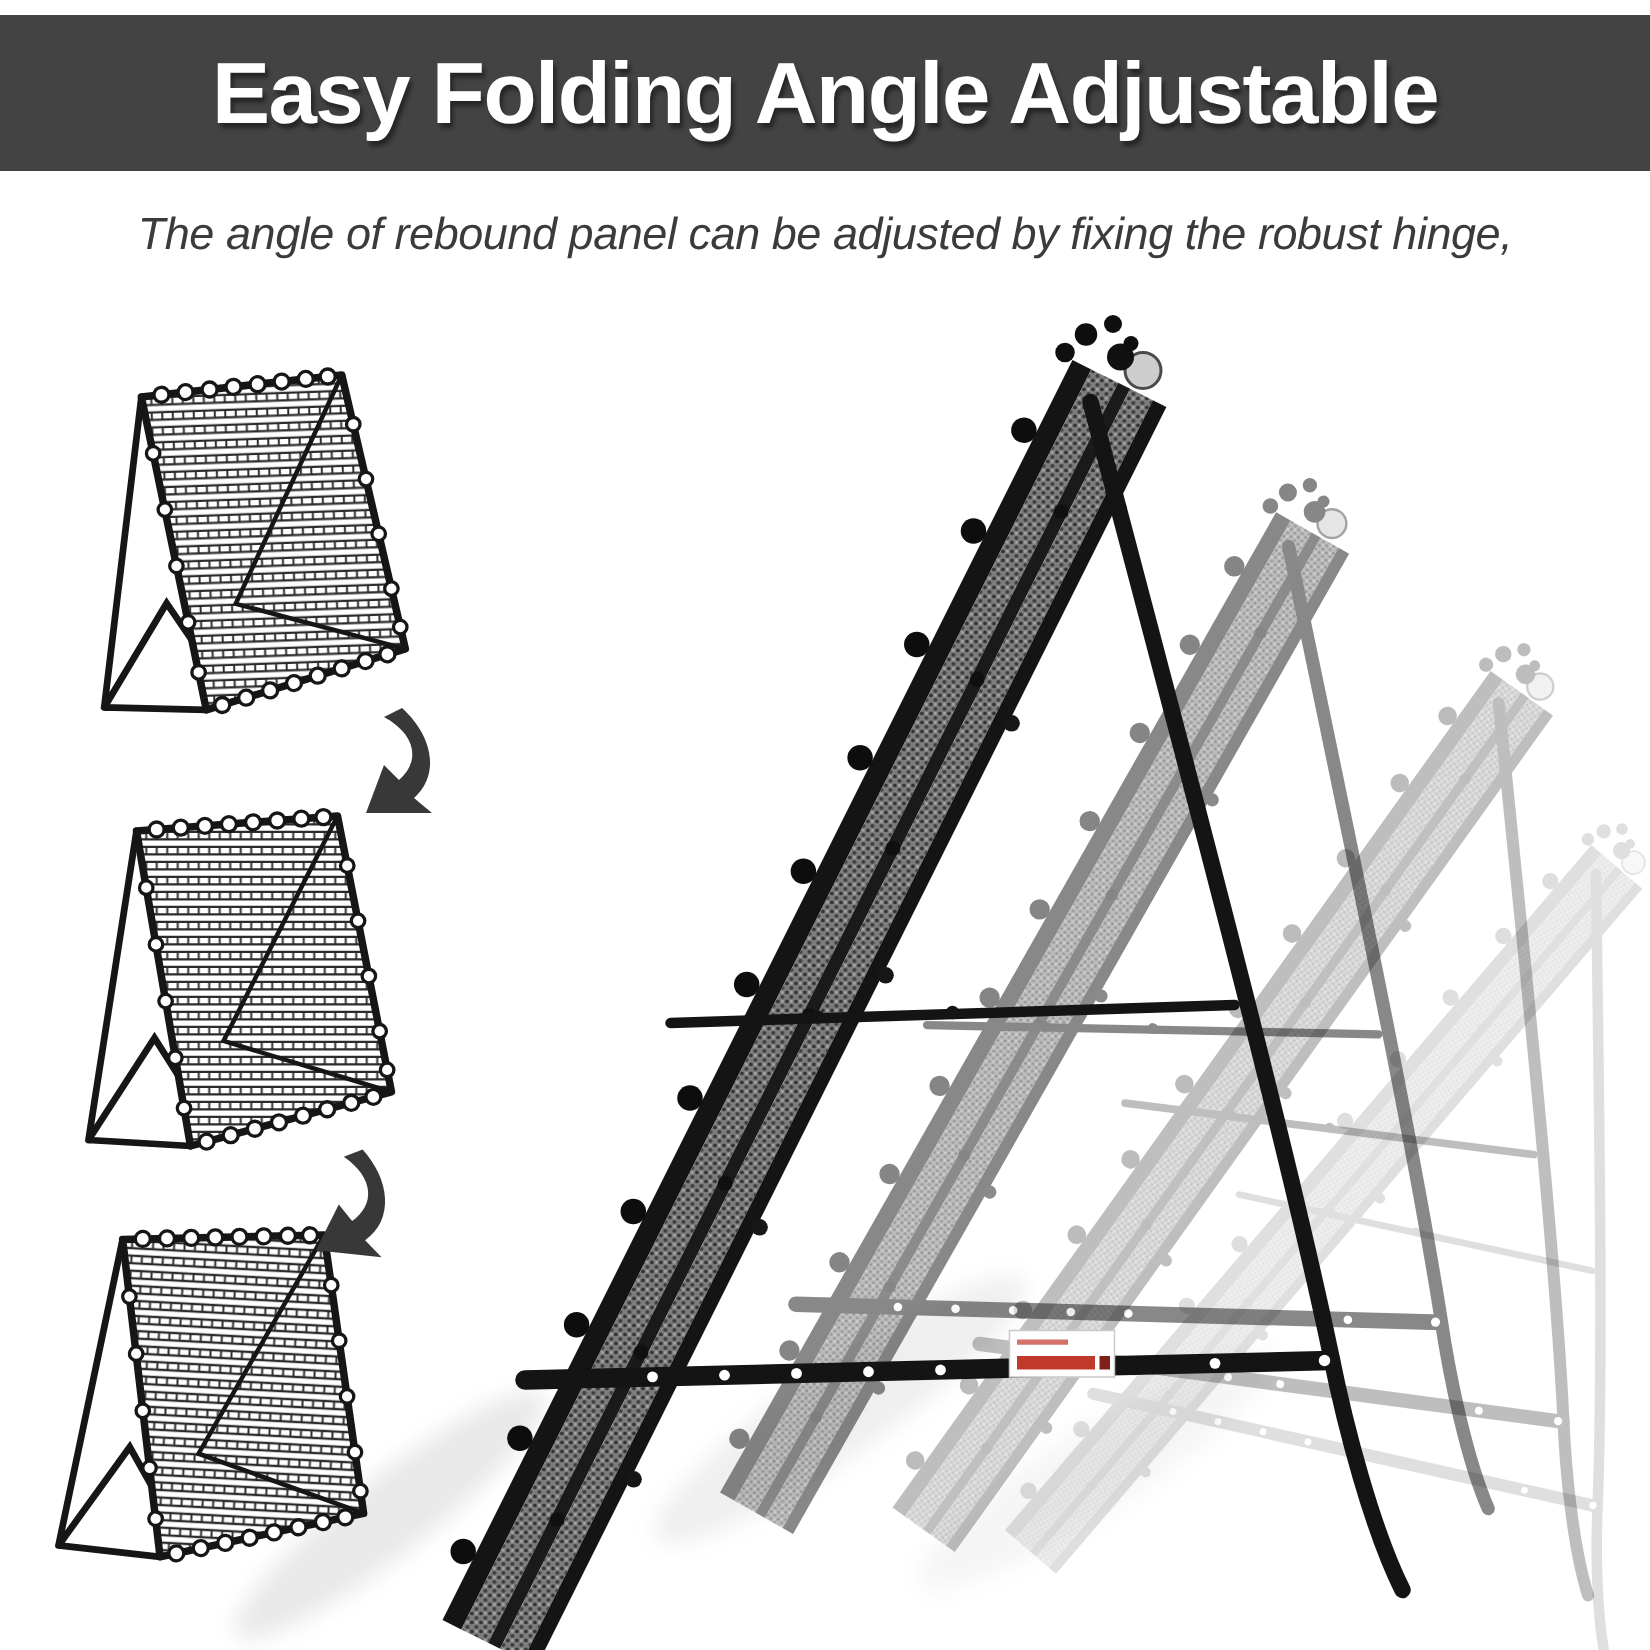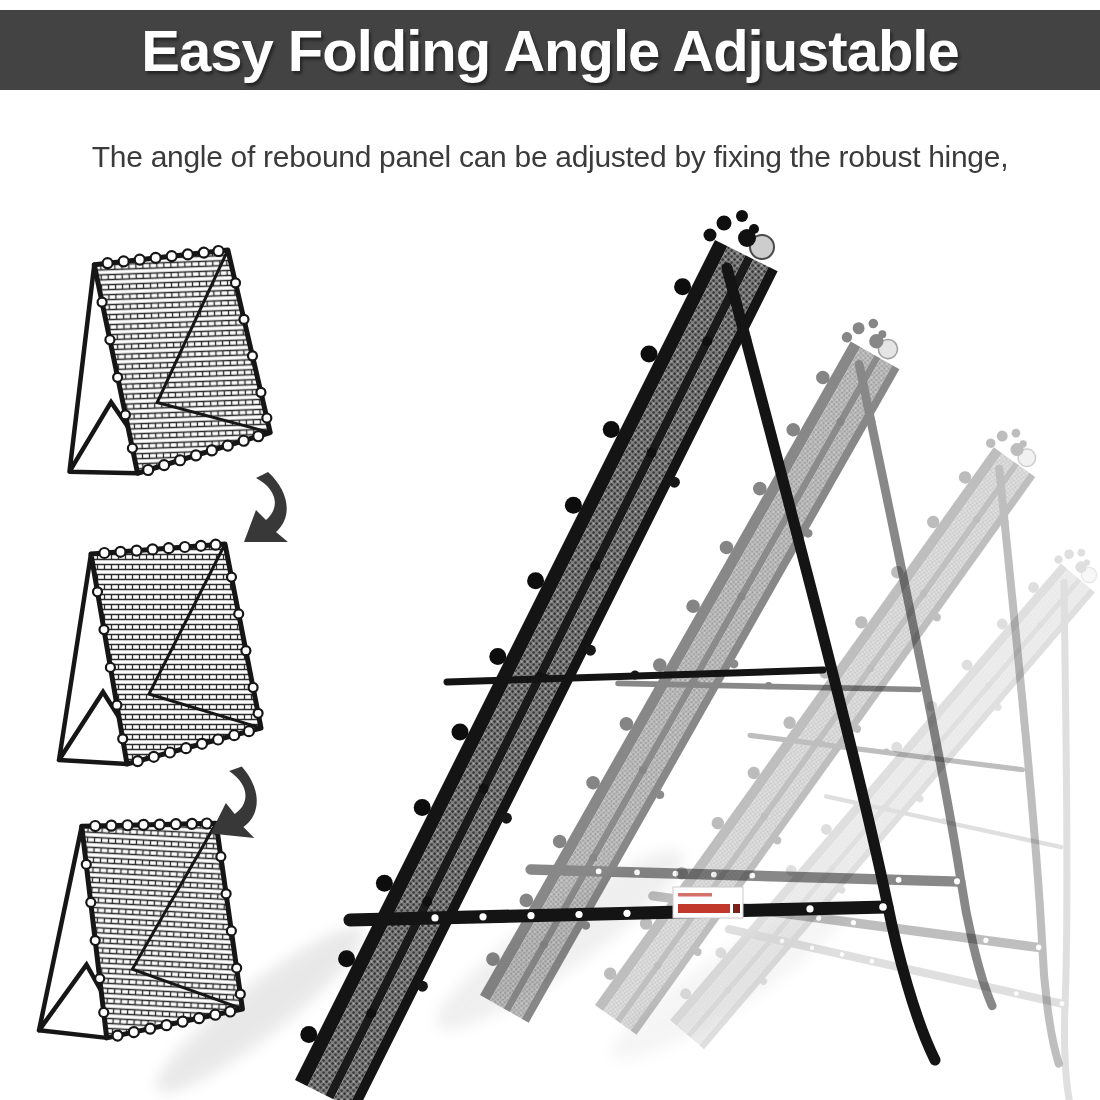--- a/index.html
+++ b/index.html
@@ -3,34 +3,34 @@
 <meta charset="utf-8">
 <style>
   html,body{margin:0;padding:0;}
   body{
     width:1100px;height:1100px;
     background:#ffffff;
     font-family:"Liberation Sans",sans-serif;
     position:relative;overflow:hidden;
   }
   .banner{
-    position:absolute;top:10px;left:0;width:1100px;height:80px;
+    position:absolute;top:10px;left:0;width:1100px;height:104px;
     background:#434343;
     display:flex;align-items:center;justify-content:center;
     z-index:2;
   }
   .banner h1{
     margin:0;color:#ffffff;font-size:58px;font-weight:bold;
     letter-spacing:-1px;white-space:nowrap;
     text-shadow:2px 3px 3px rgba(0,0,0,.45);
   }
   .desc{
     position:absolute;top:138px;left:0;width:1100px;
     text-align:center;color:#3b3b3b;font-size:30px;line-height:37px;
-    margin:0;z-index:2;letter-spacing:-0.3px;
+    margin:0;z-index:2;letter-spacing:-0.3px;font-style:italic;
   }
   svg.art{position:absolute;top:0;left:0;width:1100px;height:1100px;z-index:1;}
 </style>
 </head>
 <body>
 
 <header class="banner">
   <h1>Easy Folding Angle Adjustable</h1>
 </header>
 

